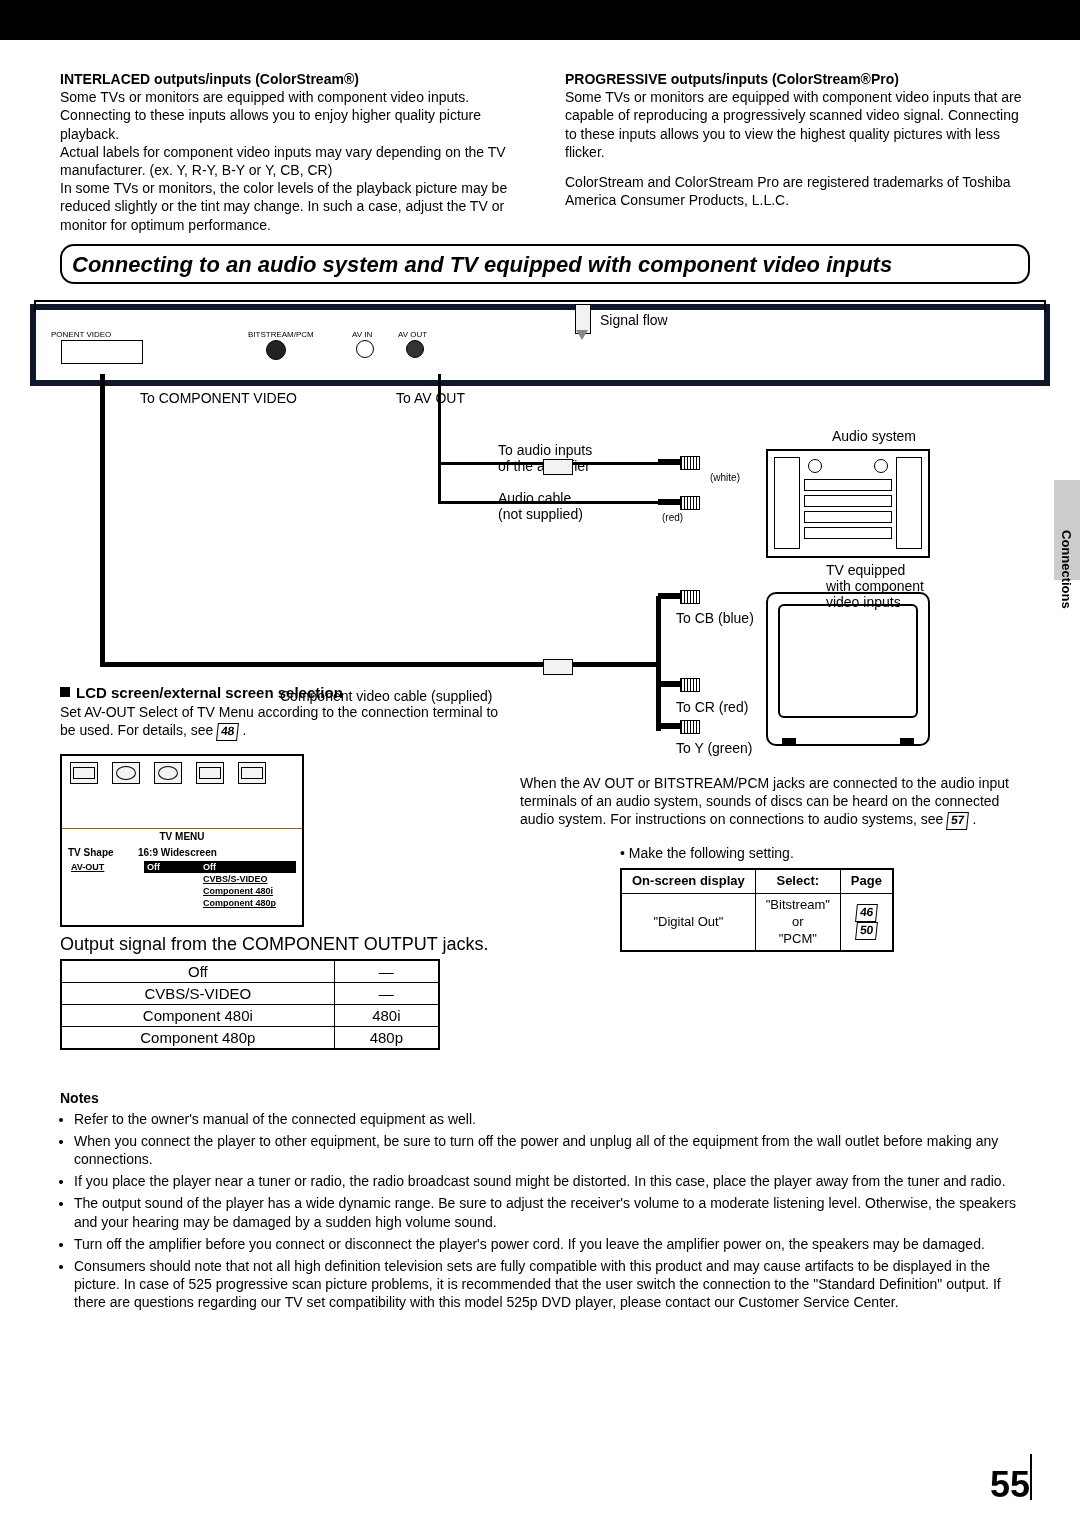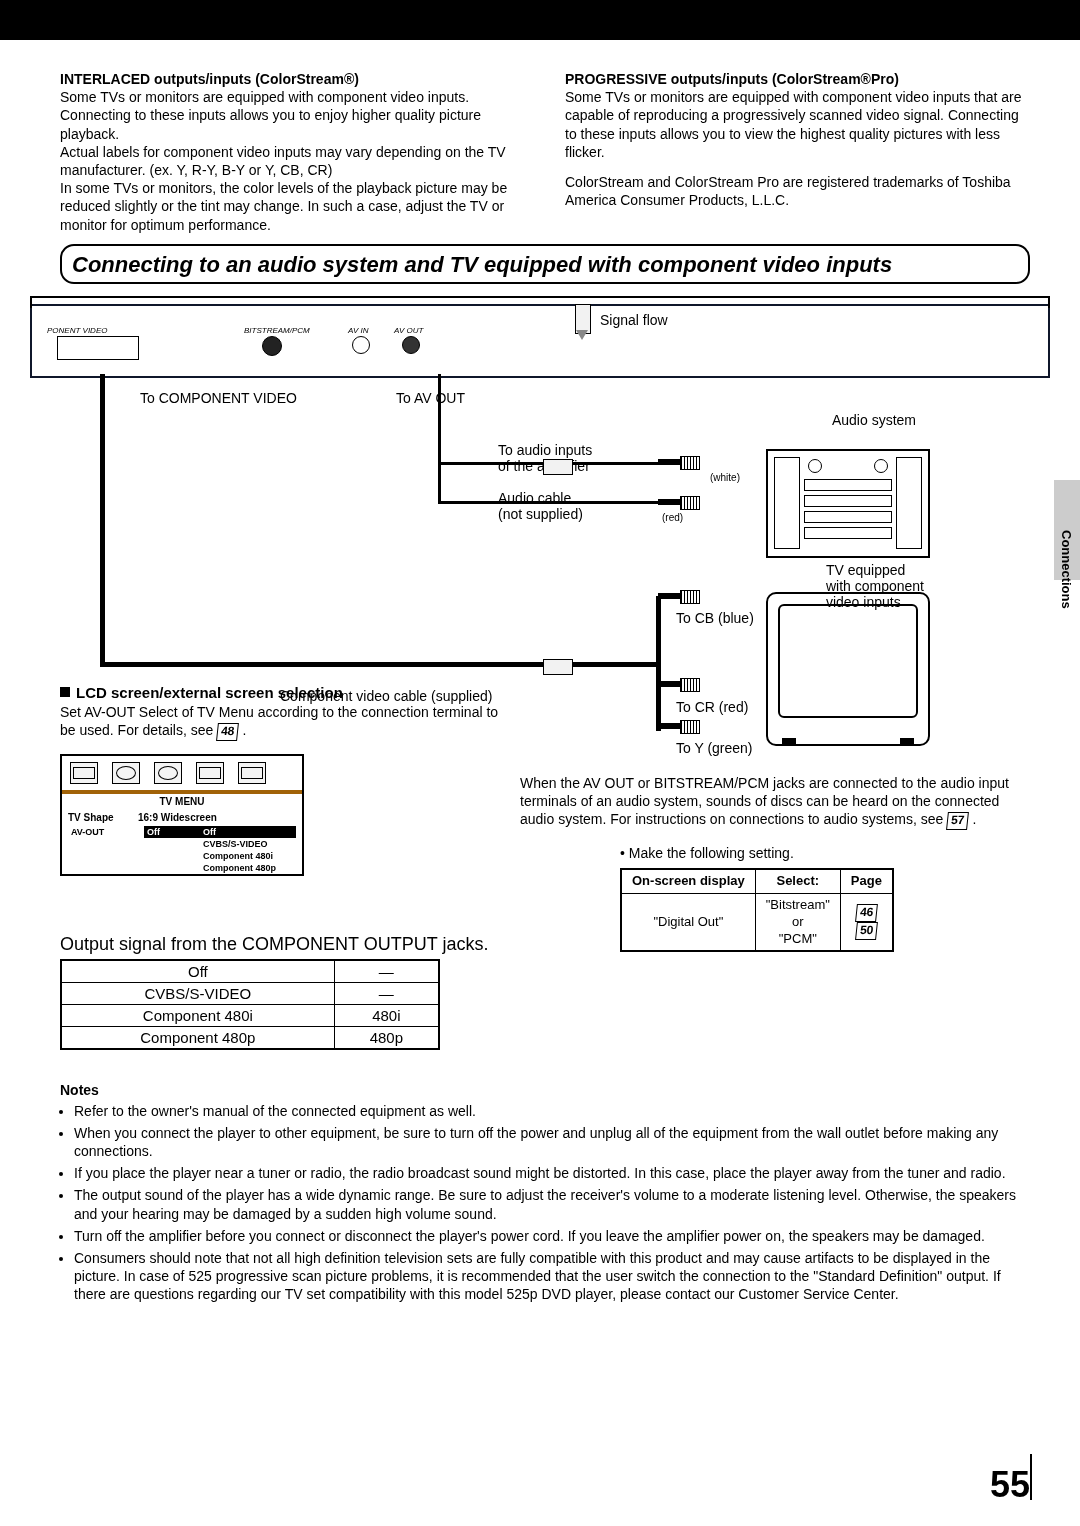--- a/index.html
+++ b/index.html
@@ -42,22 +42,21 @@
   .diagram-zone {
     position: relative;
     height: 640px;
     font-size: 14px;
   }
   
   .device-top {
     position: absolute;
     top: 20px; left: -30px; right: -20px;
     height: 70px;
-    border: 2px solid #0f172a;
-    font-style: italic;
+    border: 6px solid #0f172a;
   }
   .device-top::before {
     content: "";
     position: absolute;
     left: -2px; right: -2px; top: -10px; height: 10px;
     border: 2px solid #000;
     border-bottom: none;
   }
   .port {
     position: absolute;
@@ -117,25 +116,25 @@
     width: 240px;
     margin-top: 14px;
     font-size: 10px;
   }
   .menu-row1 {
     display:flex; gap:14px; padding:6px 8px; align-items:flex-end;
   }
   .menu-icon { width:26px; height:20px; border:1px solid #000; background:#f4f4f4; position:relative;}
   .menu-icon.circ::after{content:"";position:absolute;inset:3px;border:1px solid #000;border-radius:50%;}
   .menu-icon.rect::after{content:"";position:absolute;inset:4px 2px;border:1px solid #000;}
-  .menu-title { text-align:center; font-weight:bold; border-top:4px solid #a16207; padding:2px 0;}
+  .menu-title { text-align:center; font-weight:bold; border-top:1px solid #a16207; padding:2px 0;margin-top:38px;}
   .menu-kv { display:flex; font-weight:bold; padding:3px 6px;}
   .menu-k { width:70px; }
   .menu-v { flex:1; }
-  .menu-bottom { padding:0 6px 0 6px; }
+  .menu-bottom { padding:0 6px 16px 6px;text-decoration:underline; }
   .menu-bottom table { width:100%; border-collapse:collapse;}
   .menu-bottom td { font-size:9px; font-weight:bold; padding:1px 3px; }
   .inv { background:#000; color:#fff; }
   
   .out-caption { margin-top:10px; font-size:18px; position:relative; }
   .out-table {
     border: 2px solid #000;
     border-collapse: collapse;
     width: 380px;
     margin-top: 4px;
@@ -147,21 +146,21 @@
   .setting-table {
     border:2px solid #000; border-collapse:collapse; font-size:13px; margin-top:6px;
   }
   .setting-table th, .setting-table td {
     border:1px solid #000; padding:3px 10px; text-align:center;
   }
   .pageref {
     display:inline-block; border:1px solid #000; padding:0 3px; font-size:12px; font-weight:bold;
     transform: skewX(-6deg);
   }
-  .notes-h { font-weight:bold; font-size:14px; margin-top:32px;}
+  .notes-h { font-weight:bold; font-size:14px; margin-top:40px;}
   .notes { font-size:14px; line-height:1.3; margin:4px 0 0 0; padding-left:14px;}
   .notes li { margin-bottom:4px; }
   .side-tab {
     position:absolute; top:480px; right:0; width:26px; height:100px; background:#ccc;
   }
   .side-label {
     position:absolute; top:530px; right:6px; font-size:13px; font-weight:bold;
     writing-mode: vertical-rl;
   }
   .page-num {
@@ -228,21 +227,21 @@
     <div class="plug" style="top:212px; left:598px;"></div>
     <div class="small-label" style="top:188px; left:602px;margin-left:48px;">(white)</div>
     <div class="small-label" style="top:228px; left:602px;">(red)</div>
 
     <div class="label" style="top:158px; left:438px; white-space:pre-line;">To audio inputs
 of the amplifier</div>
     <div class="label" style="top:206px; left:438px; white-space:pre-line;">Audio cable
 (not supplied)</div>
     <div class="arrow-down-box" style="top:168px; left:490px; transform:rotate(-90deg);"></div>
 
-    <div class="label" style="top:128px; right:114px;">Audio system</div>
+    <div class="label" style="top:144px; right:114px;">Audio system</div>
     <div class="audio-sys">
       <div class="speaker" style="left:6px;"></div>
       <div class="speaker" style="right:6px;"></div>
       <div class="knob" style="top:8px; left:40px;"></div>
       <div class="knob" style="top:8px; right:40px;"></div>
       <div class="slot" style="top:28px; left:36px; right:36px;"></div>
       <div class="slot" style="top:44px; left:36px; right:36px;"></div>
       <div class="slot" style="top:60px; left:36px; right:36px;"></div>
       <div class="slot" style="top:76px; left:36px; right:36px;"></div>
     </div>

